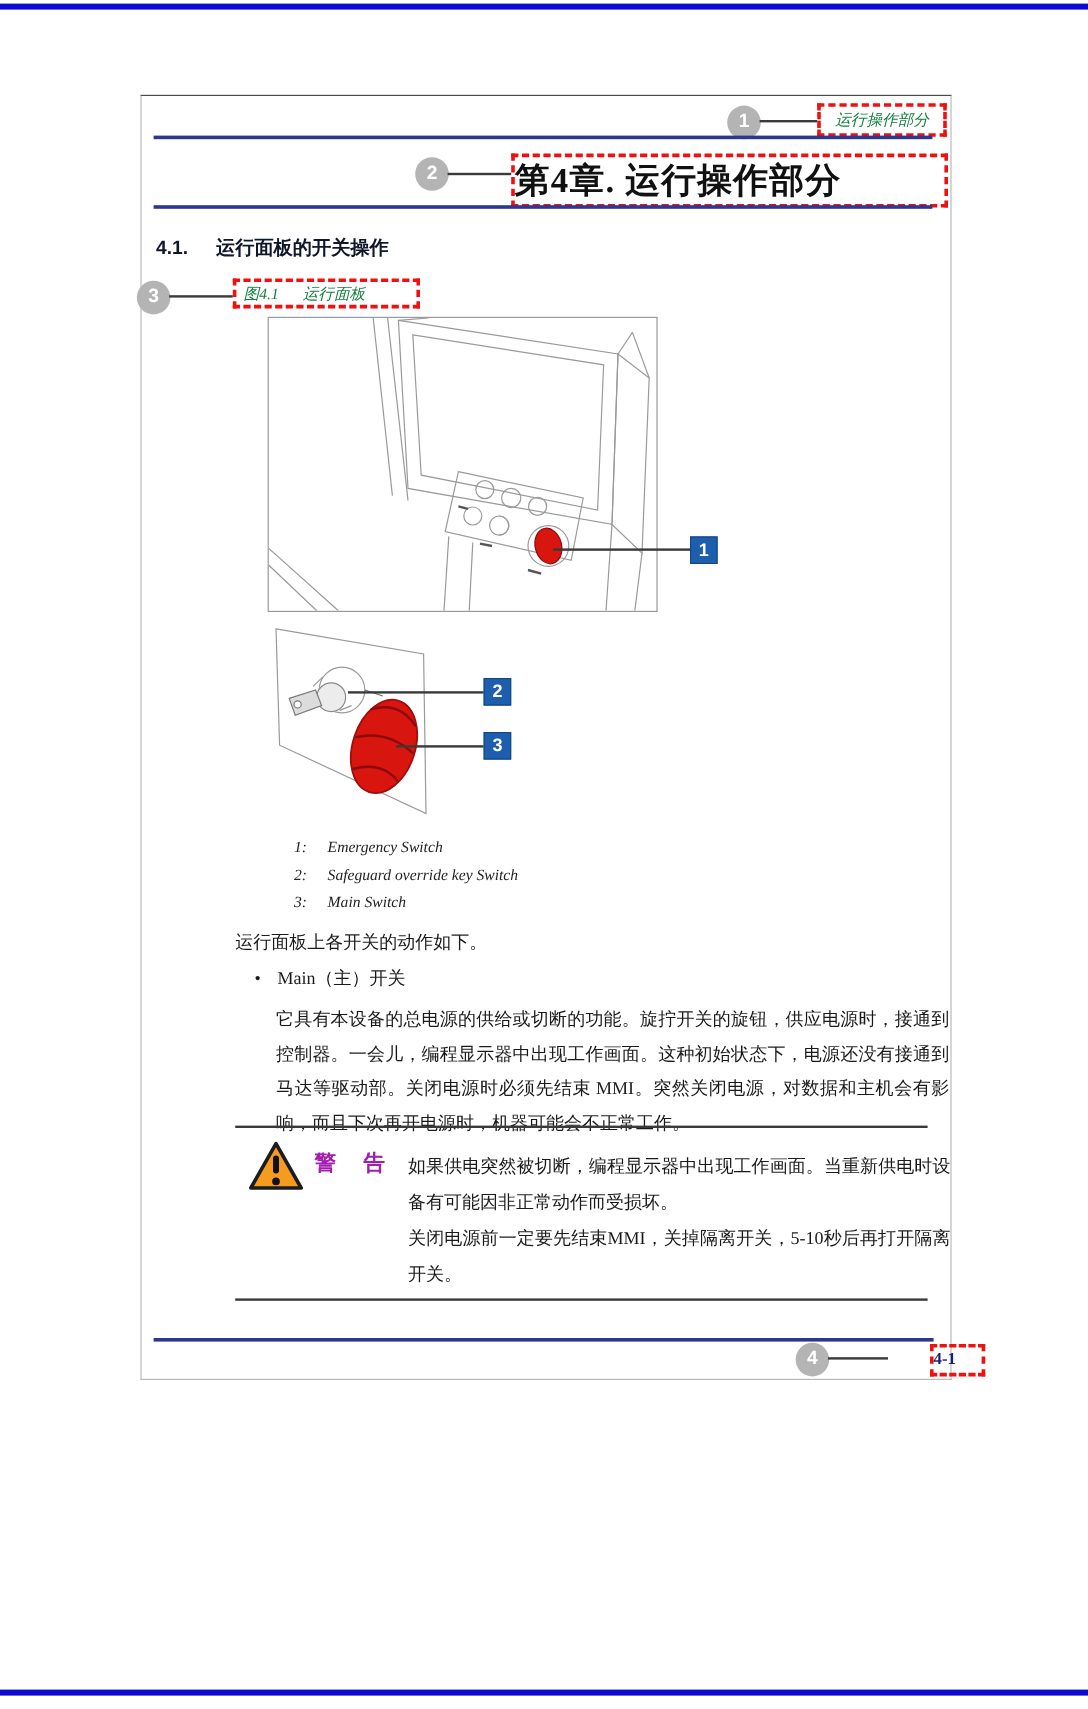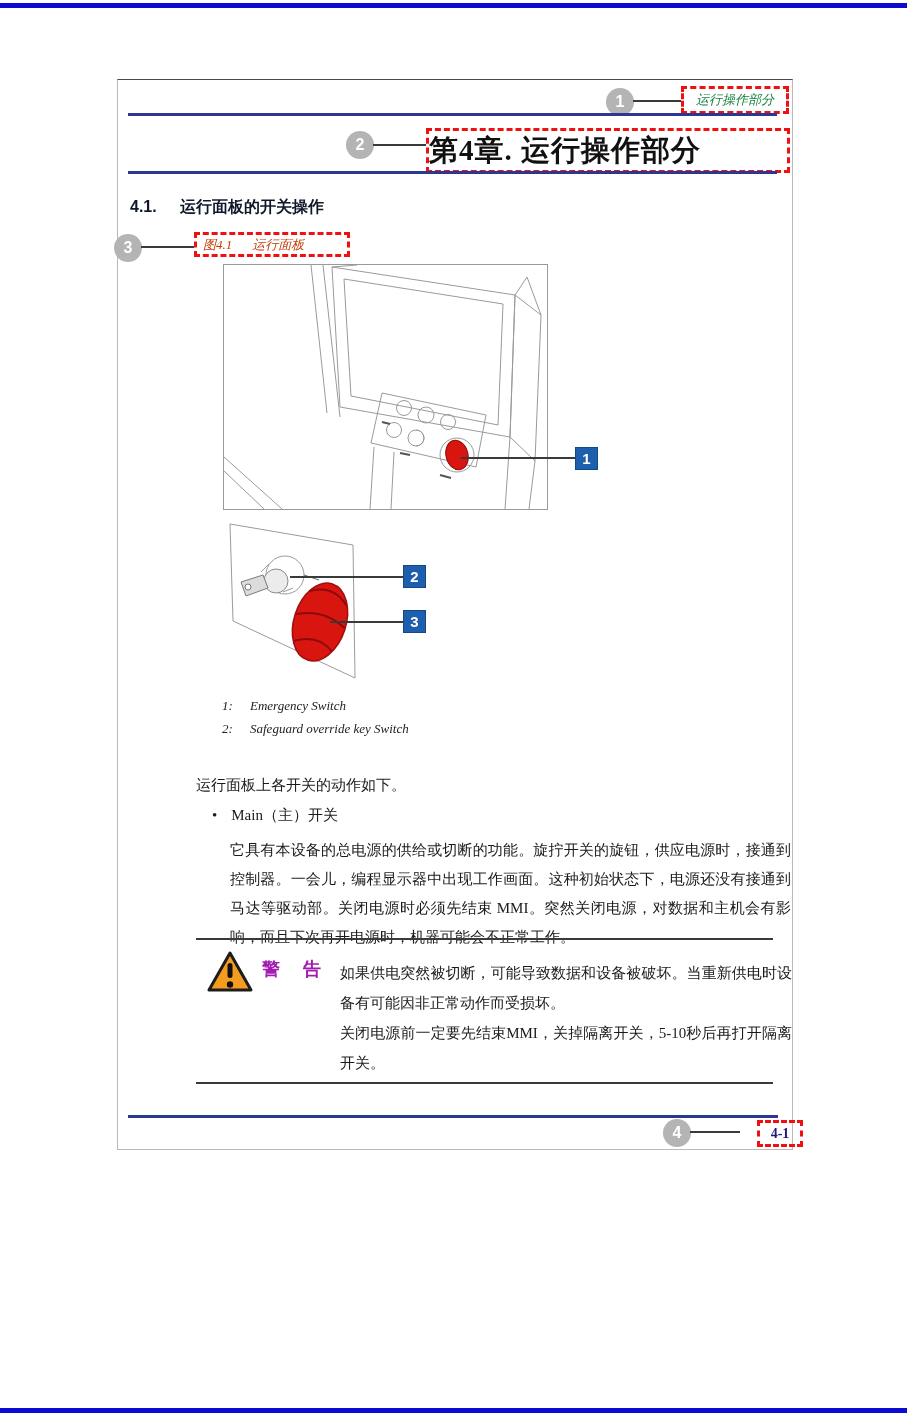--- a/index.html
+++ b/index.html
@@ -27,39 +27,39 @@
   #line1{left:633px;top:100px;width:48px;}
   #header-rule{left:128px;top:113px;width:649px;}
   #title-box{left:426px;top:128px;width:364px;height:45px;}
   #title-text{font:600 29px "Liberation Serif",serif;color:#111;white-space:nowrap;letter-spacing:1px;}
   #callout2{left:346px;top:131px;}
   #line2{left:373px;top:144px;width:53px;}
   #title-rule{left:128px;top:171px;width:649px;}
   #section-heading{left:130px;top:197px;font:bold 16px "Liberation Sans",sans-serif;color:#0f172a;}
   #section-num{display:inline-block;width:50px;}
   #cap-box{left:194px;top:232px;width:156px;height:25px;padding-left:6px;}
-  .cap-text{font:italic 13px "Liberation Serif",serif;color:#c2410c;white-space:nowrap;text-align:center;}
+  .cap-text{font:italic 13px "Liberation Serif",serif;color:#15803d;white-space:nowrap;text-align:center;}
   #cap-title{margin-left:20px;}
   #callout3{left:114px;top:234px;}
   #line3{left:141px;top:246px;width:53px;}
   
   #fig1{left:223px;top:264px;width:323px;height:244px;border:1px solid #9a9a9a;box-sizing:content-box;}
   #fig2{left:223px;top:518px;width:190px;height:180px;}
   .bluelabel{width:23px;height:23px;background:#1d5fae;border:1px solid #14497f;
              box-sizing:border-box;color:#fff;font:bold 15px "Liberation Sans",sans-serif;
              display:flex;align-items:center;justify-content:center;}
   #flabel1{left:575px;top:447px;}
   #fline1{left:461px;top:457px;width:114px;}
   #flabel2{left:403px;top:565px;}
   #fline2{left:290px;top:576px;width:113px;}
   #flabel3{left:403px;top:610px;}
   #fline3{left:330px;top:621px;width:73px;}
   
   #legend{left:222px;top:694px;width:420px;}
-  .legend-row{font:italic 13px "Liberation Serif",serif;color:#222;line-height:23px;}
+  .legend-row{font:italic 13px "Liberation Serif",serif;color:#222;line-height:23px;margin-left:23px;}
   .legend-num{display:inline-block;width:28px;}
   
   #intro{left:196px;top:776px;font:15px "Liberation Serif",serif;}
   #bullet{left:212px;top:806px;font:15px "Liberation Serif",serif;}
   #bullet-text{margin-left:14px;}
   #para{left:230px;top:836px;width:561px;font:15px/29px "Liberation Serif",serif;
         text-align:justify;word-break:break-all;margin:0;}
   
   #warn-top{left:196px;top:938px;width:577px;}
   #warn-tri{left:206px;top:950px;}
@@ -67,21 +67,21 @@
               letter-spacing:9px;color:#a21caf;white-space:nowrap;}
   .warn-p{left:340px;width:452px;font:15px/30px "Liberation Serif",serif;
           text-align:justify;word-break:break-all;margin:0;}
   #warn-p1{top:958px;}
   #warn-p2{top:1018px;}
   #warn-bottom{left:196px;top:1082px;width:577px;}
   
   #footer-rule{left:128px;top:1115px;width:650px;}
   #callout4{left:663px;top:1119px;}
   #line4{left:690px;top:1131px;width:50px;}
-  #pgnum-box{left:757px;top:1120px;width:46px;height:27px;justify-content:center;}
+  #pgnum-box{left:775px;top:1120px;width:46px;height:27px;}
   #pgnum-text{font:bold 14px "Liberation Serif",serif;color:#1b1b78;}
   svg{display:block;}
 </style>
 </head>
 <body>
 
 <div class="abs" id="top-rule"></div>
 
 <div class="abs" id="page"></div>
 
@@ -190,38 +190,41 @@
   <span>3</span>
 </div>
 
 <div class="abs" id="legend">
   <div class="legend-row">
     <span class="legend-num">1:</span><span>Emergency Switch</span>
   </div>
   <div class="legend-row">
     <span class="legend-num">2:</span><span>Safeguard override key Switch</span>
   </div>
+  <div class="legend-row">
+    <span class="legend-num">3:</span><span>Main Switch</span>
+  </div>
 </div>
 
 <div class="abs" id="intro">运行面板上各开关的动作如下。</div>
 <div class="abs" id="bullet">
   <span>•</span><span id="bullet-text">Main（主）开关</span>
 </div>
 <p class="abs" id="para">它具有本设备的总电源的供给或切断的功能。旋拧开关的旋钮，供应电源时，接通到控制器。一会儿，编程显示器中出现工作画面。这种初始状态下，电源还没有接通到马达等驱动部。关闭电源时必须先结束 MMI。突然关闭电源，对数据和主机会有影响，而且下次再开电源时，机器可能会不正常工作。</p>
 
 <div class="abs thinrule" id="warn-top"></div>
 <div class="abs" id="warn-tri">
   <svg width="48" height="44" viewBox="0 0 48 44">
     <path d="M24,3 L45,40 L3,40 Z" fill="#f59b20" stroke="#1c1c1c" stroke-width="3" stroke-linejoin="round"></path>
     <rect x="21.5" y="13" width="5" height="15" rx="2.5" fill="#111"></rect>
     <circle cx="24" cy="34.5" r="3.2" fill="#111"></circle>
   </svg>
 </div>
 <div class="abs" id="warn-label">警 告</div>
-<p class="abs warn-p" id="warn-p1">如果供电突然被切断，可能导致数据和设备被破坏。当重新供电时设备有可能因非正常动作而受损坏。</p>
+<p class="abs warn-p" id="warn-p1">如果供电突然被切断，编程显示器中出现工作画面。当重新供电时设备有可能因非正常动作而受损坏。</p>
 <p class="abs warn-p" id="warn-p2">关闭电源前一定要先结束MMI，关掉隔离开关，5-10秒后再打开隔离开关。</p>
 <div class="abs thinrule" id="warn-bottom"></div>
 
 <div class="abs navyrule" id="footer-rule"></div>
 <div class="abs callout" id="callout4">
   <span>4</span>
 </div>
 <div class="abs connector" id="line4"></div>
 <div class="abs redbox" id="pgnum-box">
   <span id="pgnum-text">4-1</span>

